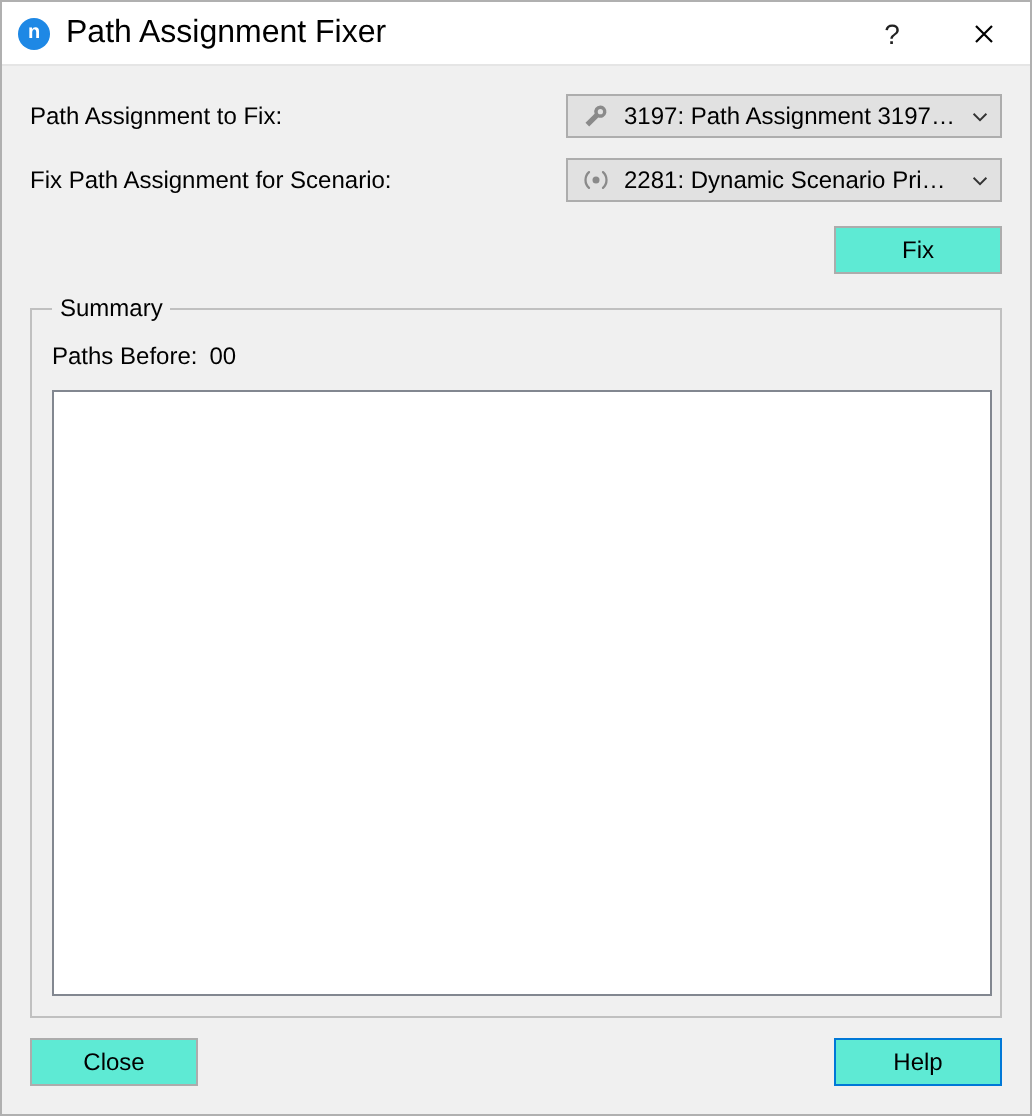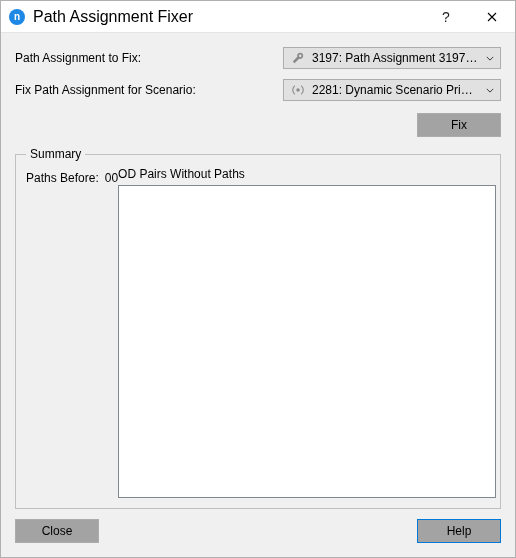--- a/index.html
+++ b/index.html
@@ -106,39 +106,39 @@
   }
   .fix-row {
     display: flex;
     justify-content: flex-end;
     margin: 6px 0 10px 0;
   }
   .btn {
     height: 24px;
     min-width: 84px;
     border: 1px solid #acacac;
-    background: #a3a3a3;
+    background: #5eead4;
     font-size: 12px;
     display: inline-flex;
     align-items: center;
     justify-content: center;
     padding: 0 14px;
   }
   .btn.primary-focus {
     border: 1px solid #0078d7;
     outline: 1px solid #0078d7;
     outline-offset: -1px;
   }
   fieldset.summary {
     flex: 1;
     border: 1px solid #c0c0c0;
     margin: 0 0 10px 0;
     padding: 6px 4px 10px 10px;
     display: flex;
-    flex-direction: row;
+    flex-direction: column;
   }
   fieldset.summary legend {
     font-size: 12px;
     padding: 0 4px;
   }
   .paths-row {
     display: flex;
     margin: 4px 0 10px 0;
     font-size: 12px;
   }
@@ -230,21 +230,20 @@
         <div class="pair">
           <span>Paths Before:</span>
           <span>0</span>
         </div>
         <div class="pair">
           <span>0</span>
         </div>
       </div>
 
       <div class="od-block">
-        <div class="od-label">OD Pairs Without Paths</div>
         <div class="od-box"></div>
       </div>
     </fieldset>
 
     <div class="footer">
       <div class="btn">Close</div>
       <div class="btn primary-focus">Help</div>
     </div>
 
   </div>

